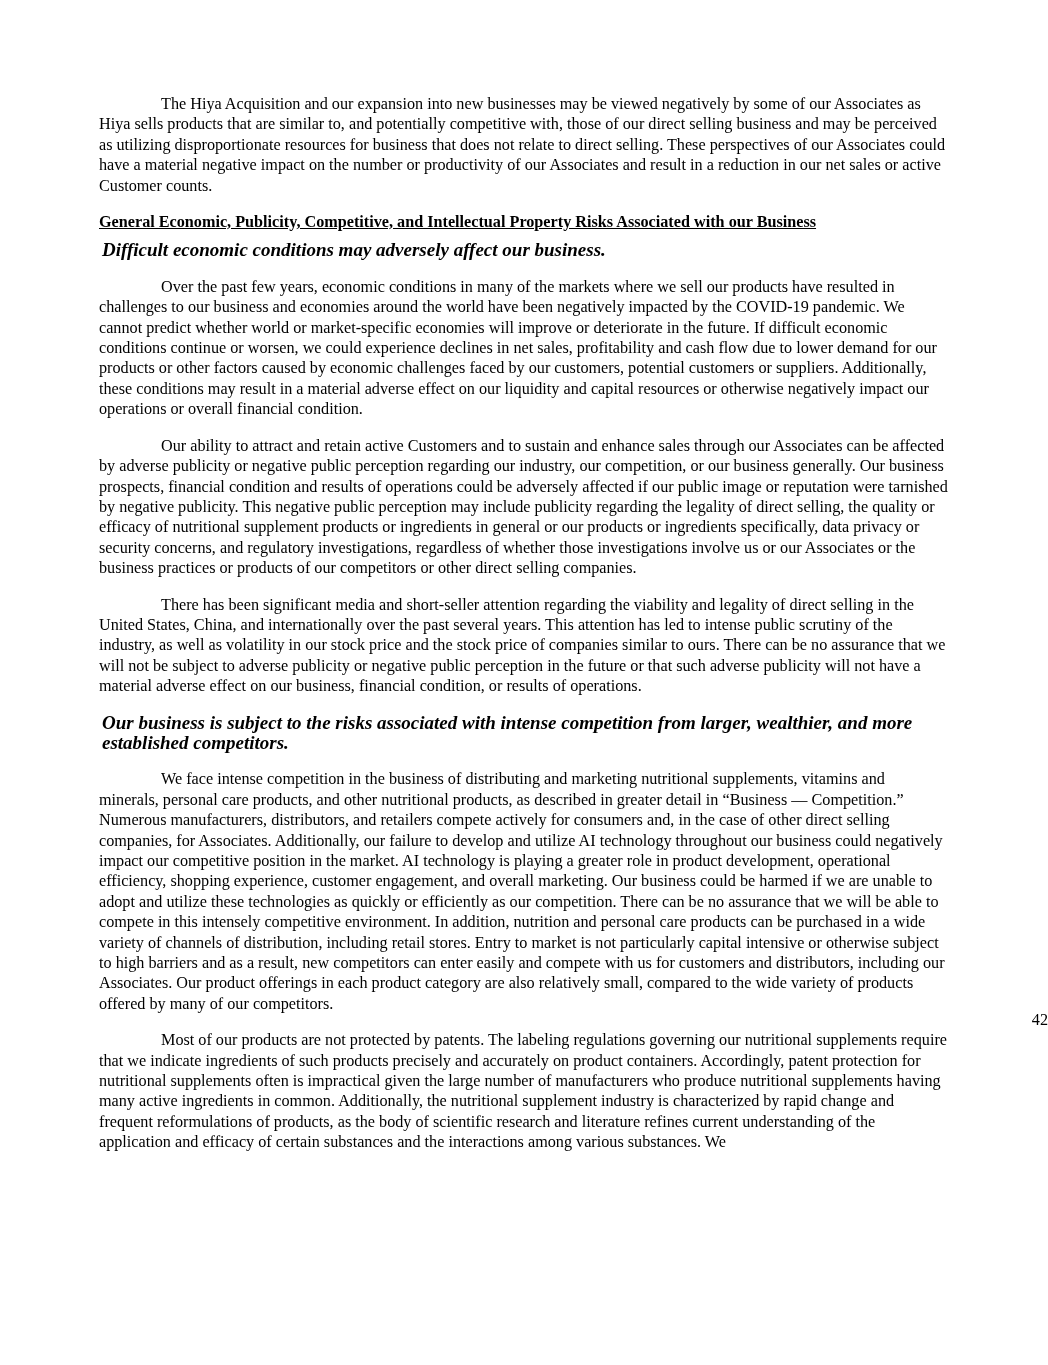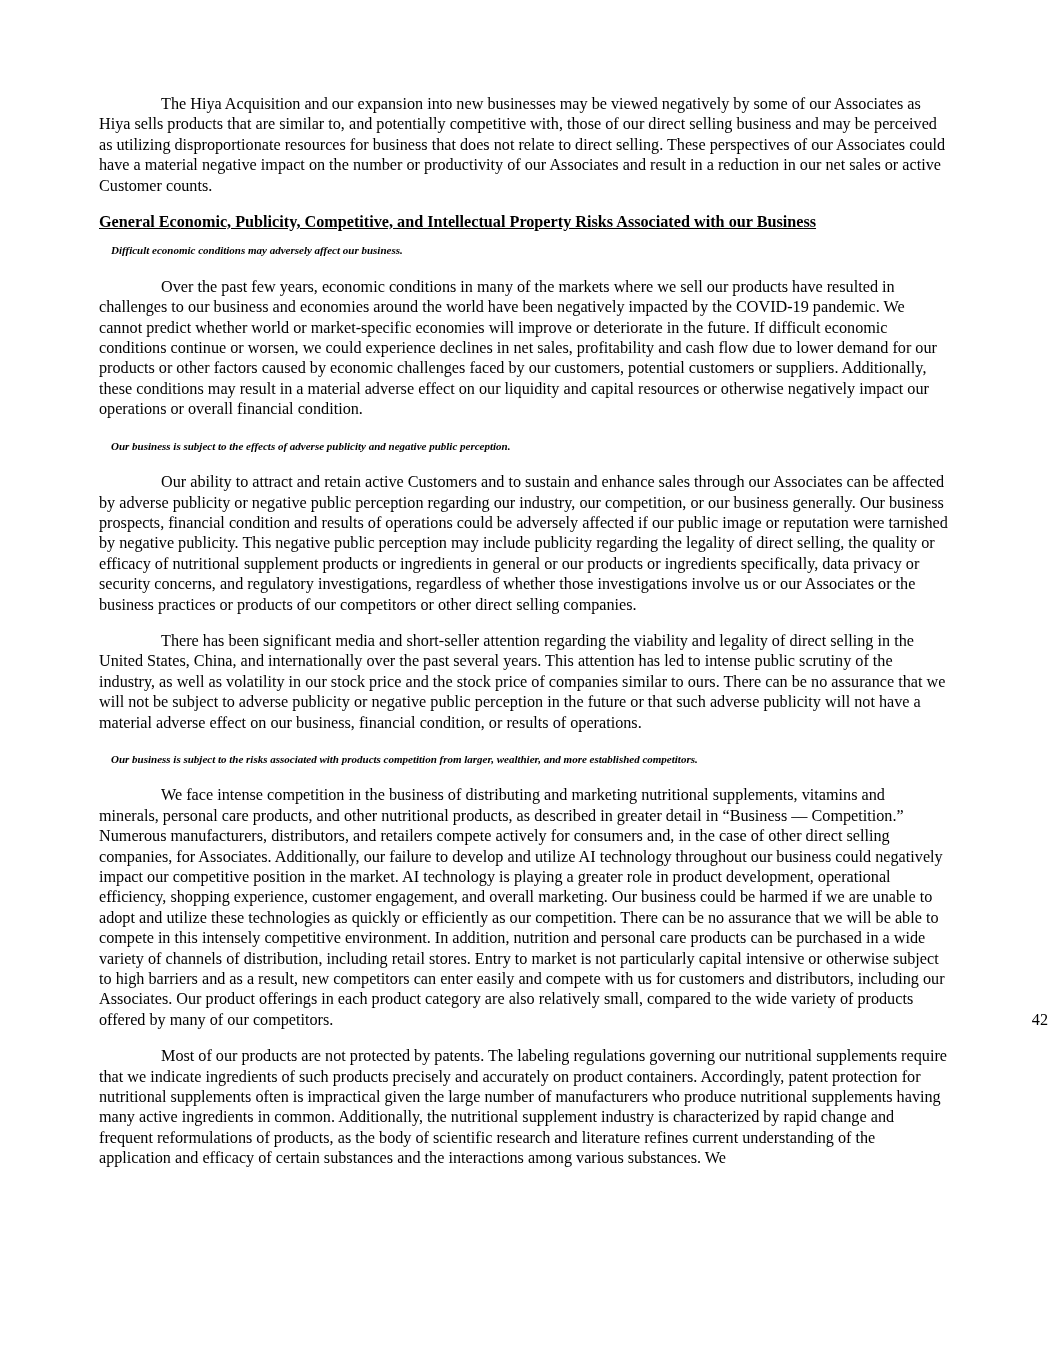--- a/index.html
+++ b/index.html
@@ -31,22 +31,22 @@
     margin: 0 0 16px 0;
     text-indent: 62px;
   }
   .section-heading {
     margin: 0 0 8px 0;
     font-size: 16.2px;
     font-weight: bold;
     text-decoration: underline;
   }
   .risk-heading {
-    margin: 0 0 16px 12px;
-    font-size: 11px;
+    margin: 0 0 16px 3px;
+    font-size: 19px;
     font-weight: bold;
     font-style: italic;
   }
   .page-number {
     position: absolute;
     left: 0;
     bottom: 24px;
     width: 100%;
     text-align: right;
     font-size: 16.2px;
@@ -60,27 +60,26 @@
   <div class="doc">
 
     <p class="para">The Hiya Acquisition and our expansion into new businesses may be viewed negatively by some of our Associates as Hiya sells products that are similar to, and potentially competitive with, those of our direct selling business and may be perceived as utilizing disproportionate resources for business that does not relate to direct selling. These perspectives of our Associates could have a material negative impact on the number or productivity of our Associates and result in a reduction in our net sales or active Customer counts.</p>
 
     <h2 class="section-heading">General Economic, Publicity, Competitive, and Intellectual Property Risks Associated with our Business</h2>
 
     <h3 class="risk-heading">Difficult economic conditions may adversely affect our business.</h3>
 
     <p class="para">Over the past few years, economic conditions in many of the markets where we sell our products have resulted in challenges to our business and economies around the world have been negatively impacted by the COVID-19 pandemic. We cannot predict whether world or market-specific economies will improve or deteriorate in the future. If difficult economic conditions continue or worsen, we could experience declines in net sales, profitability and cash flow due to lower demand for our products or other factors caused by economic challenges faced by our customers, potential customers or suppliers. Additionally, these conditions may result in a material adverse effect on our liquidity and capital resources or otherwise negatively impact our operations or overall financial condition.</p>
 
-    <h3 class="risk-heading">Our business is subject to the effects of adverse publicity and negative public perception.</h3>
 
     <p class="para">Our ability to attract and retain active Customers and to sustain and enhance sales through our Associates can be affected by adverse publicity or negative public perception regarding our industry, our competition, or our business generally. Our business prospects, financial condition and results of operations could be adversely affected if our public image or reputation were tarnished by negative publicity. This negative public perception may include publicity regarding the legality of direct selling, the quality or efficacy of nutritional supplement products or ingredients in general or our products or ingredients specifically, data privacy or security concerns, and regulatory investigations, regardless of whether those investigations involve us or our Associates or the business practices or products of our competitors or other direct selling companies.</p>
 
     <p class="para">There has been significant media and short-seller attention regarding the viability and legality of direct selling in the United States, China, and internationally over the past several years. This attention has led to intense public scrutiny of the industry, as well as volatility in our stock price and the stock price of companies similar to ours. There can be no assurance that we will not be subject to adverse publicity or negative public perception in the future or that such adverse publicity will not have a material adverse effect on our business, financial condition, or results of operations.</p>
 
-    <h3 class="risk-heading">Our business is subject to the risks associated with products competition from larger, wealthier, and more established competitors.</h3>
+    <h3 class="risk-heading">Our business is subject to the risks associated with intense competition from larger, wealthier, and more established competitors.</h3>
 
     <p class="para">We face intense competition in the business of distributing and marketing nutritional supplements, vitamins and minerals, personal care products, and other nutritional products, as described in greater detail in “Business — Competition.” Numerous manufacturers, distributors, and retailers compete actively for consumers and, in the case of other direct selling companies, for Associates. Additionally, our failure to develop and utilize AI technology throughout our business could negatively impact our competitive position in the market. AI technology is playing a greater role in product development, operational efficiency, shopping experience, customer engagement, and overall marketing. Our business could be harmed if we are unable to adopt and utilize these technologies as quickly or efficiently as our competition. There can be no assurance that we will be able to compete in this intensely competitive environment. In addition, nutrition and personal care products can be purchased in a wide variety of channels of distribution, including retail stores. Entry to market is not particularly capital intensive or otherwise subject to high barriers and as a result, new competitors can enter easily and compete with us for customers and distributors, including our Associates. Our product offerings in each product category are also relatively small, compared to the wide variety of products offered by many of our competitors.</p>
 
 
     <p class="para">Most of our products are not protected by patents. The labeling regulations governing our nutritional supplements require that we indicate ingredients of such products precisely and accurately on product containers. Accordingly, patent protection for nutritional supplements often is impractical given the large number of manufacturers who produce nutritional supplements having many active ingredients in common. Additionally, the nutritional supplement industry is characterized by rapid change and frequent reformulations of products, as the body of scientific research and literature refines current understanding of the application and efficacy of certain substances and the interactions among various substances. We</p>
 
   </div>
 
   <div class="page-number">42</div>
 </div>

